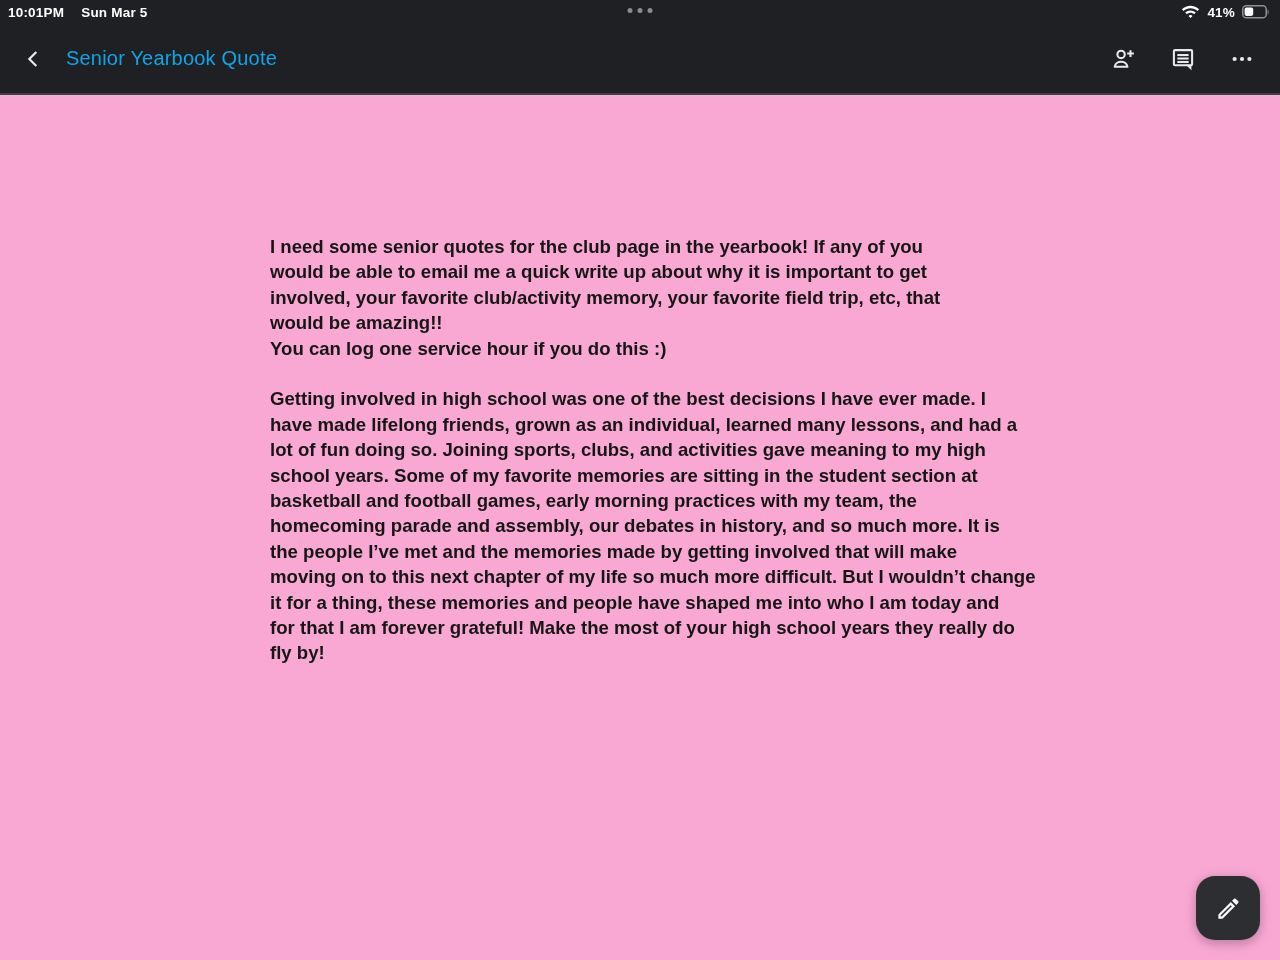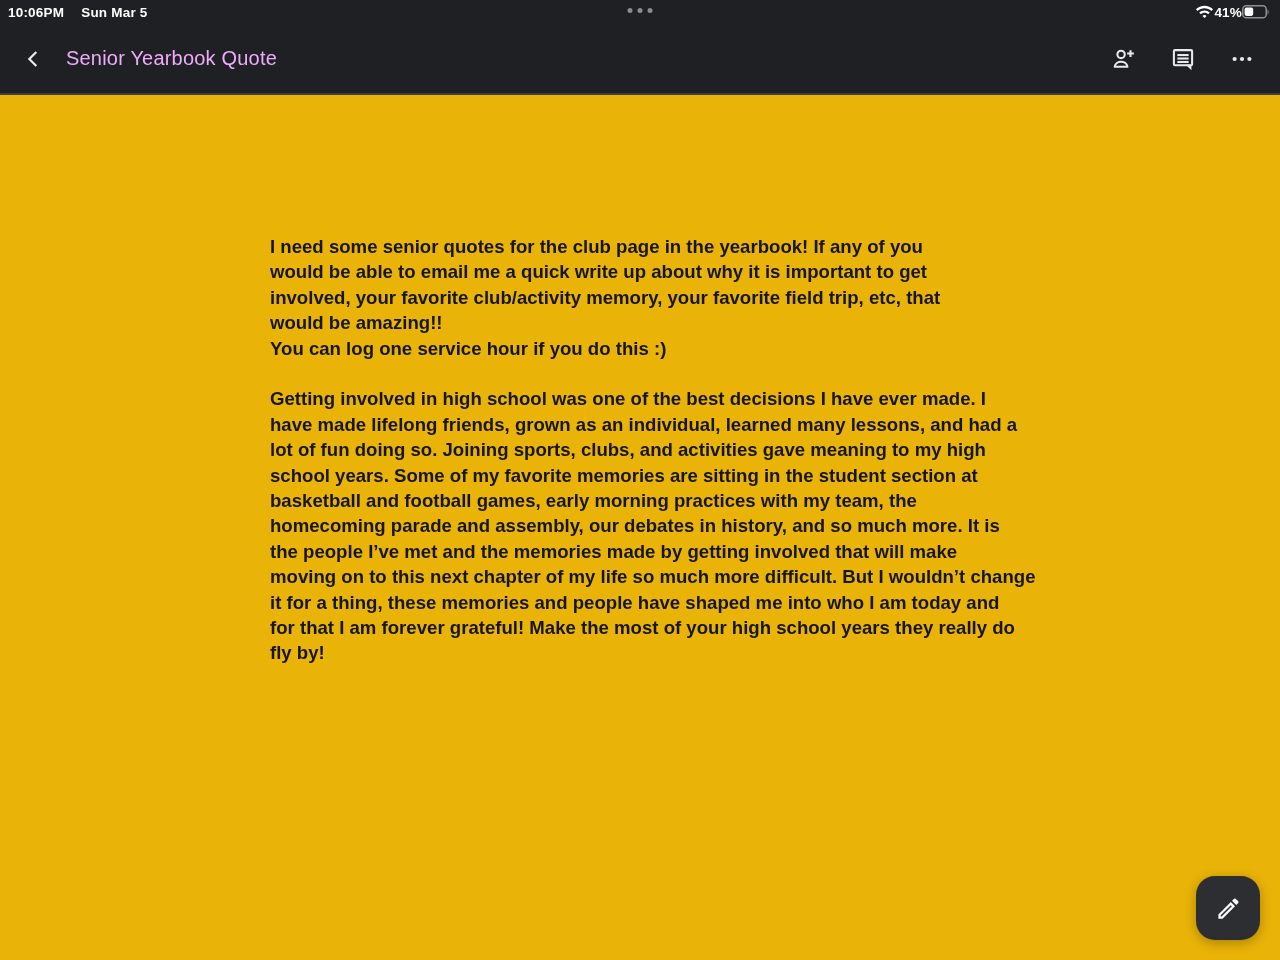--- a/index.html
+++ b/index.html
@@ -25,49 +25,49 @@
     position: relative;
     color: #ffffff;
     font-size: 13.5px; font-weight: 700; letter-spacing: 0.2px;
   }
   .status-left { display: flex; align-items: center; gap: 17px; }
   .status-center {
     position: absolute; left: 50%; top: 8px; transform: translateX(-50%);
     display: flex; gap: 5px;
   }
   .status-center .dot { width: 5px; height: 5px; border-radius: 50%; background: #8a8c90; }
-  .status-right { margin-left: auto; display: flex; align-items: center; }
+  .status-right { margin-left: auto; display: flex; align-items: center; gap: 7px; }
 
   .nav-row {
     height: 69px;
     display: flex; align-items: center;
     padding: 0 25px 0 16px;
   }
   .back-btn {
     width: 34px; height: 34px;
     display: flex; align-items: center; justify-content: center;
     cursor: pointer;
   }
   .nav-title {
     margin-left: 16px;
     font-size: 20px; font-weight: 400;
-    color: #f0abfc;
+    color: #0ea5e9;
     letter-spacing: 0.2px;
   }
   .nav-actions { margin-left: auto; display: flex; align-items: center; gap: 33px; }
   .action-btn {
     width: 26px; height: 26px;
     display: flex; align-items: center; justify-content: center;
     cursor: pointer;
   }
 
   
   .doc-page {
     position: absolute; top: 95px; left: 0; width: 1280px; height: 865px;
-    background: #eab308;
+    background: #f9a8d4;
   }
   .doc-text {
     position: absolute; left: 270px; top: 139px; width: 770px;
   }
   .para {
     margin: 0;
     font-size: 18.6px;
     line-height: 25.4px;
     color: #161616;
     white-space: pre;     
@@ -86,21 +86,21 @@
     cursor: pointer;
   }
 </style>
 </head>
 <body>
 
 <div class="top-chrome">
 
   <div class="status-row">
     <div class="status-left">
-      <span>10:06PM</span>
+      <span>10:01PM</span>
       <span>Sun Mar 5</span>
     </div>
     <div class="status-center">
       <span class="dot"></span>
       <span class="dot"></span>
       <span class="dot"></span>
     </div>
     <div class="status-right">
       <span style="display:flex;">
         <svg width="19" height="14" viewBox="0 0 24 18">

